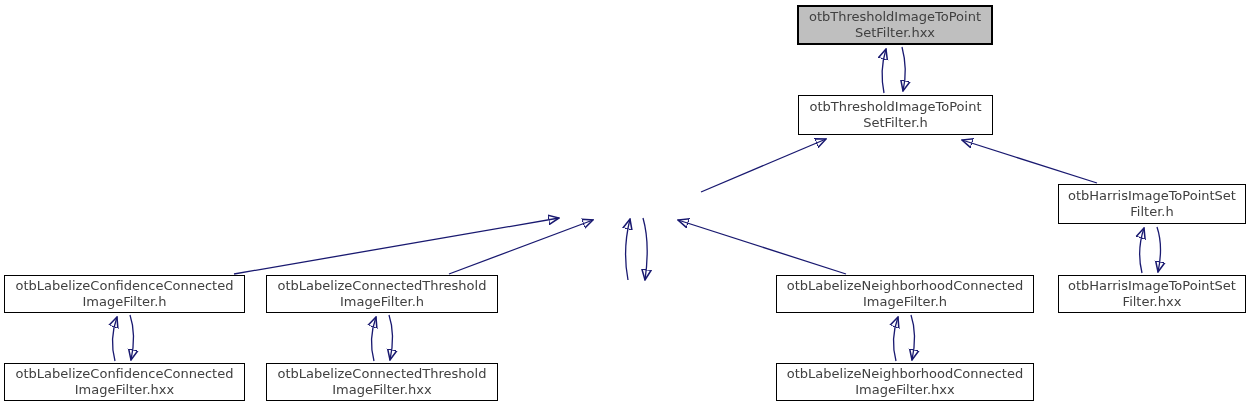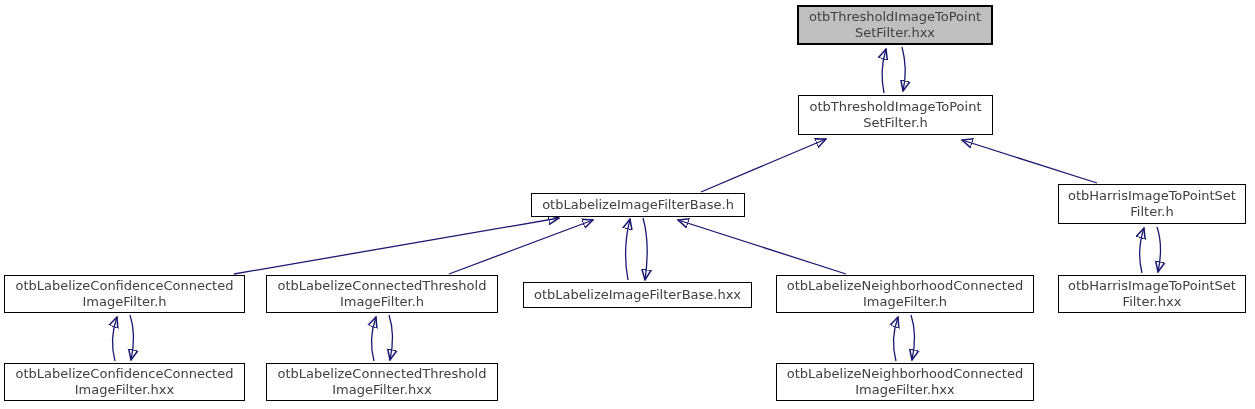--- a/index.html
+++ b/index.html
@@ -87,32 +87,30 @@
     <path d="M1142,273 C1138,257 1139,243 1144,228" marker-end="url(#arrow)"></path>
     <path d="M1157,227 C1162,242 1161,258 1158,272" marker-end="url(#arrow)"></path>
   </svg>
 
   <div class="node highlight" style="left:797px; top:5px; width:196px; height:40px;">otbThresholdImageToPoint
 SetFilter.hxx</div>
 
   <div class="node" style="left:798px; top:95px; width:195px; height:40px;">otbThresholdImageToPoint
 SetFilter.h</div>
 
-  <div class="node" style="left:531px; top:193px; width:214px; height:24px;">otbLabelizeImageFilterBase.h</div>
 
   <div class="node" style="left:1058px; top:184px; width:188px; height:40px;">otbHarrisImageToPointSet
 Filter.h</div>
 
   <div class="node" style="left:4px; top:275px; width:241px; height:38px;">otbLabelizeConfidenceConnected
 ImageFilter.h</div>
 
   <div class="node" style="left:266px; top:275px; width:232px; height:38px;">otbLabelizeConnectedThreshold
 ImageFilter.h</div>
 
-  <div class="node" style="left:523px; top:282px; width:229px; height:26px;">otbLabelizeImageFilterBase.hxx</div>
 
   <div class="node" style="left:776px; top:275px; width:258px; height:38px;">otbLabelizeNeighborhoodConnected
 ImageFilter.h</div>
 
   <div class="node" style="left:1058px; top:275px; width:188px; height:38px;">otbHarrisImageToPointSet
 Filter.hxx</div>
 
   <div class="node" style="left:4px; top:363px; width:241px; height:38px;">otbLabelizeConfidenceConnected
 ImageFilter.hxx</div>
 

